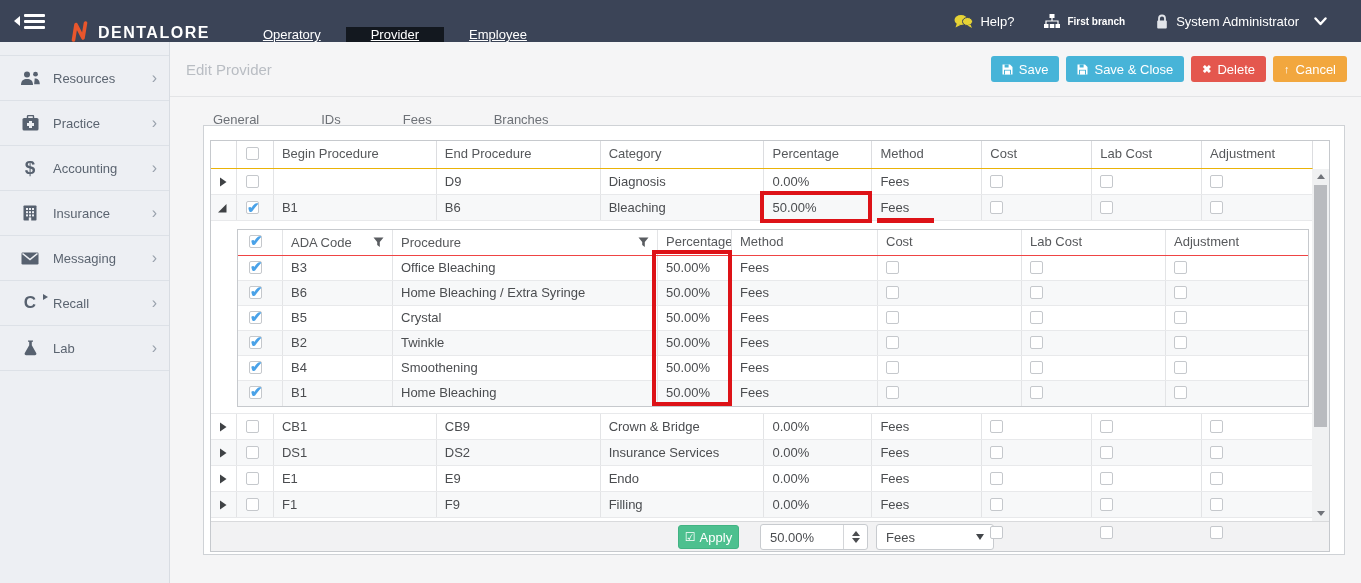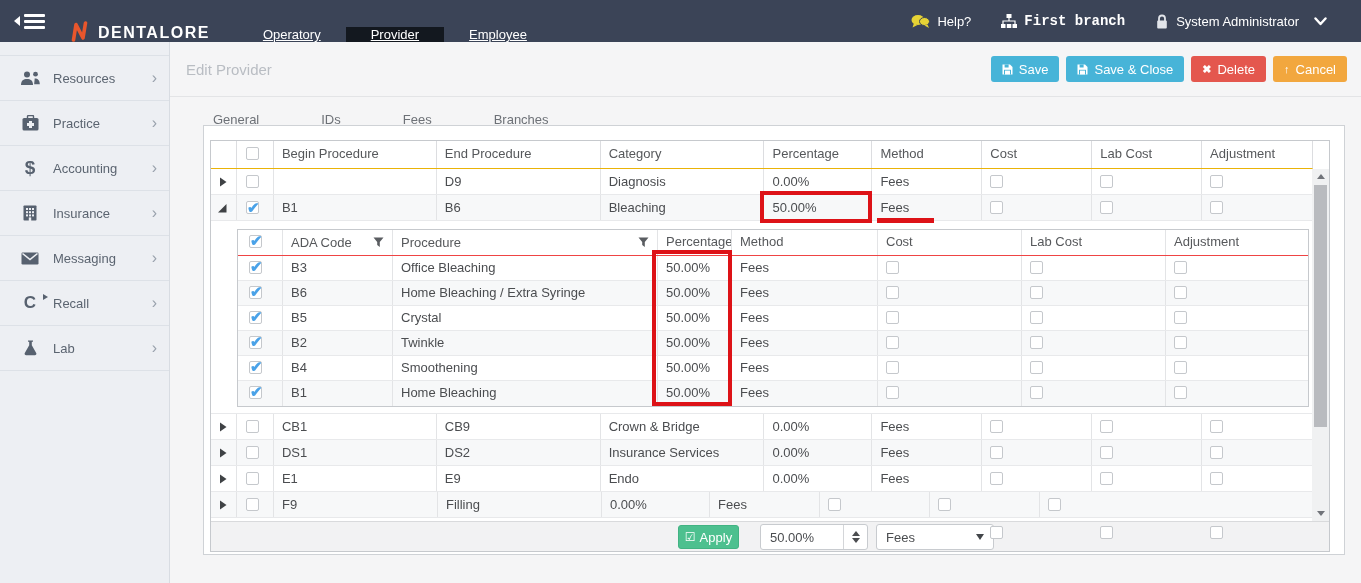--- a/index.html
+++ b/index.html
@@ -11,21 +11,21 @@
   .hamburger { width:58px; display:flex; align-items:center; justify-content:center; gap:4px; cursor:pointer; }
   .tri-left { width:0; height:0; border-right:6px solid #fff; border-top:5px solid transparent; border-bottom:5px solid transparent; }
   .bars div { width:21px; height:3px; background:#fff; margin:3px 0; border-radius:1px; }
   .brand { display:flex; align-items:flex-end; gap:9px; margin:0 28px 0 12px; }
   .brand-text { font-weight:bold; font-size:16px; letter-spacing:1.5px; }
   .nav-items { display:flex; align-items:flex-end;text-decoration:underline; }
   .nav-item { padding:0 25px; display:flex; align-items:center; font-size:13px; cursor:pointer; }
   .nav-item.active { background:#13181f; }
   .nb-right { margin-left:auto; display:flex; align-items:center; gap:30px; padding-right:34px; }
   .nb-link { display:flex; align-items:center; gap:7px; cursor:pointer; }
-  .branch-label { font-family:Liberation Mono, monospace; font-size:14px; font-weight:bold; }
+  .branch-label { font-family:Liberation Sans, sans-serif; font-size:10px; font-weight:bold; }
 
   
   .sidebar { position:absolute; left:0; top:42px; width:170px; bottom:0; background:#edeff3; border-right:1px solid #d8dce2; }
   .side-list { margin-top:13px; border-top:1px solid #dde1e7; }
   .side-item { height:45px; display:flex; align-items:center; padding:0 12px 0 15px; border-bottom:1px solid #dde1e7; color:#5b6470; cursor:pointer; }
   .side-icon { width:30px; display:flex; justify-content:center; align-items:center; margin-right:8px; color:#57616f; fill:#57616f; font-weight:bold; }
   .side-chevron { margin-left:auto; color:#9aa2ad; font-size:16px; line-height:1; }
   .dollar-glyph { font-size:19px; font-weight:bold; }
   .refresh-glyph { font-size:17px; font-weight:bold; position:relative; }
   .refresh-glyph::after { content:""; position:absolute; right:-3px; top:1px; border-left:5px solid #57616f; border-top:3px solid transparent; border-bottom:3px solid transparent; }
@@ -450,20 +450,21 @@
     <div class="gc w-met">Fees</div>
     <div class="gc w-cost"><span class="cb"></span></div>
     <div class="gc w-lab"><span class="cb"></span></div>
     <div class="gc w-adj"><span class="cb"></span></div>
   </div>
             <div class="grow alt">
     <div class="gc w-exp"><svg class="tri" width="11" height="12" viewBox="0 0 11 12">
                   <polygon points="3,1.5 9.5,6 3,10.5" fill="#3f4245"></polygon>
                 </svg></div>
     <div class="gc w-cb"><span class="cb"></span></div>
+    <div class="gc w-beg">F1</div>
     <div class="gc w-end">F9</div>
     <div class="gc w-cat">Filling</div>
     <div class="gc w-pct">0.00%</div>
     <div class="gc w-met">Fees</div>
     <div class="gc w-cost"><span class="cb"></span></div>
     <div class="gc w-lab"><span class="cb"></span></div>
     <div class="gc w-adj"><span class="cb"></span></div>
   </div>
           </div>
       </div>

